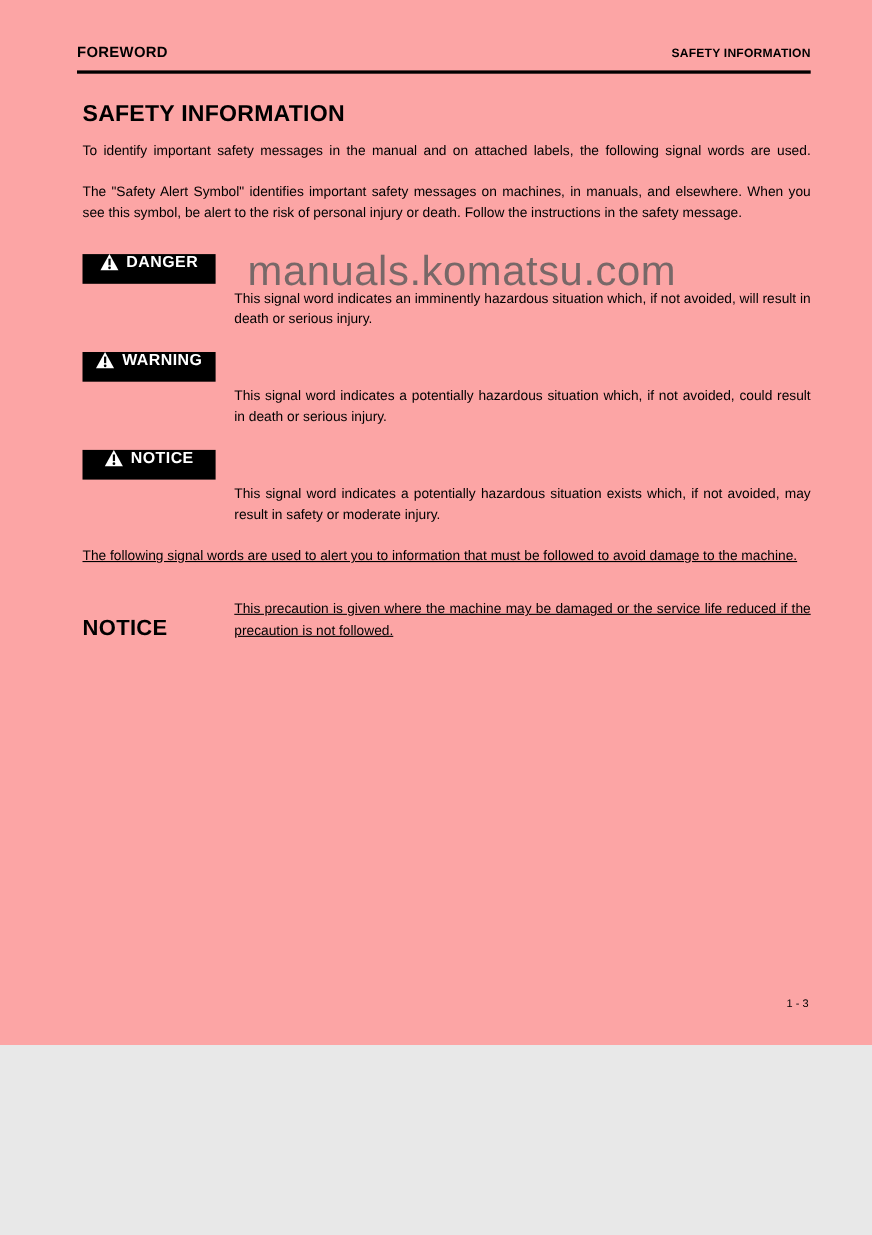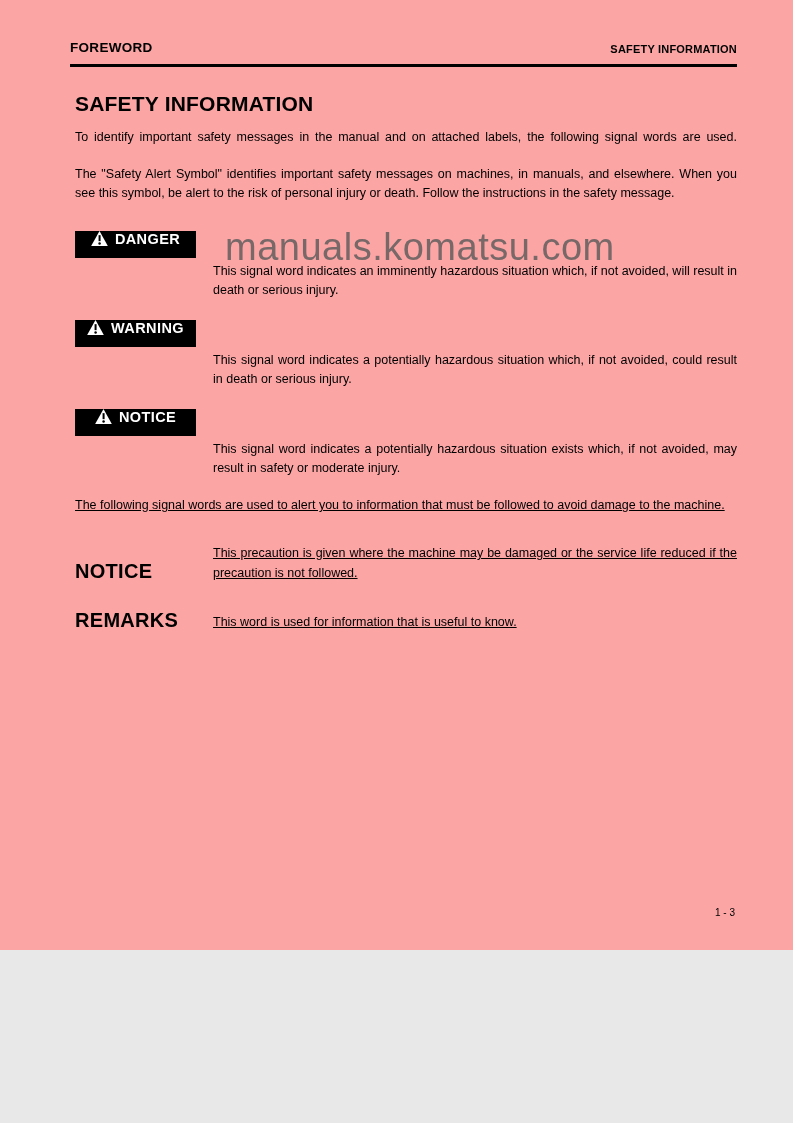--- a/index.html
+++ b/index.html
@@ -198,22 +198,18 @@
 
     </div>
 
     <p class="body-text after-signals">The following signal words are used to alert you to information that must be followed to avoid damage to the machine.</p>
 
     <div class="notice-row">
       <div class="notice-label">NOTICE</div>
       <div class="notice-desc">This precaution is given where the machine may be damaged or the service life reduced if the precaution is not followed.</div>
     </div>
 
-    <div class="notice-row remarks-row">
-      <div class="notice-label">REMARKS</div>
-      <div class="notice-desc">This word is used for information that is useful to know.</div>
-    </div>
 
   </div>
 
   <div class="page-number">1 - 3</div>
 
 </div>
 
 </body></html>

